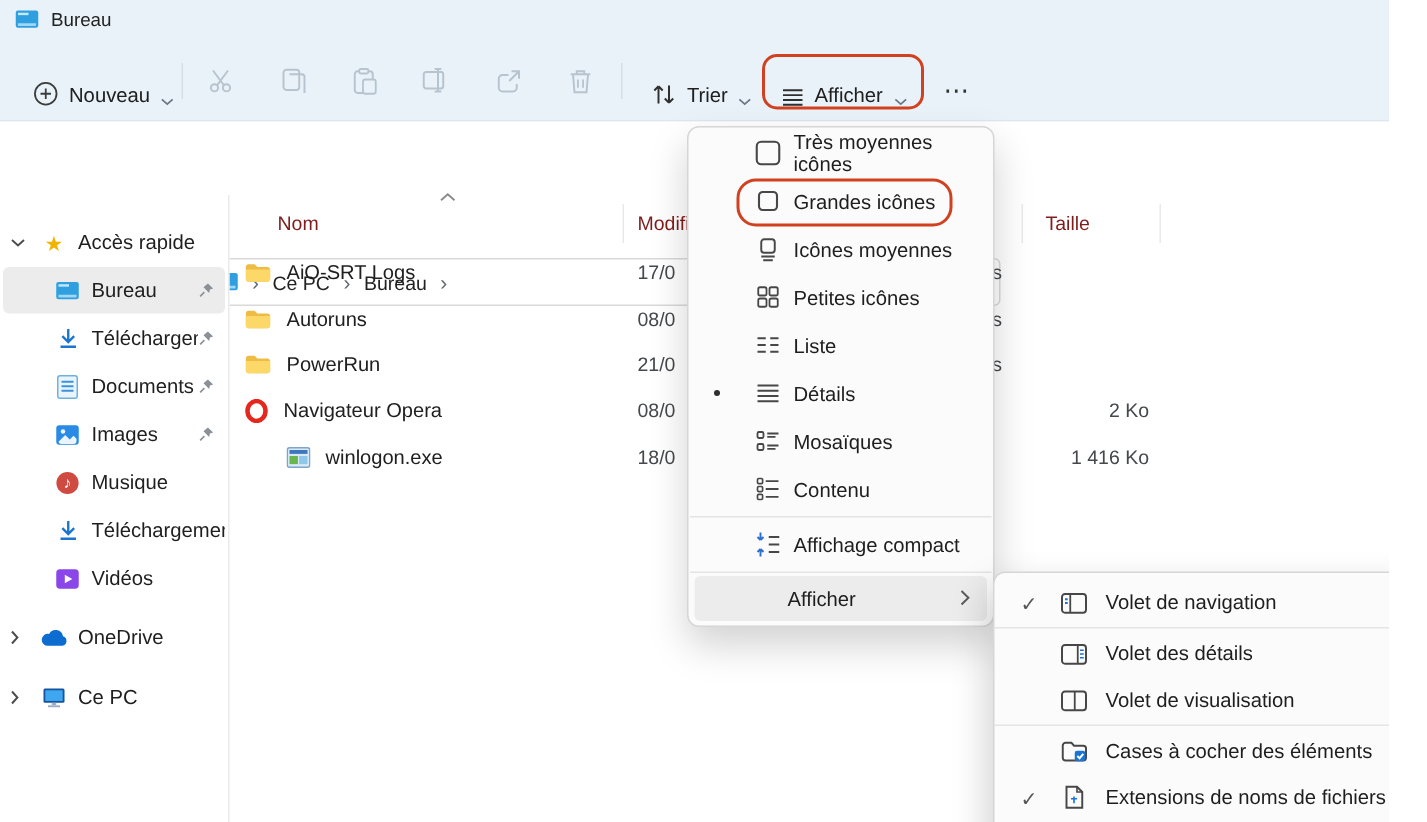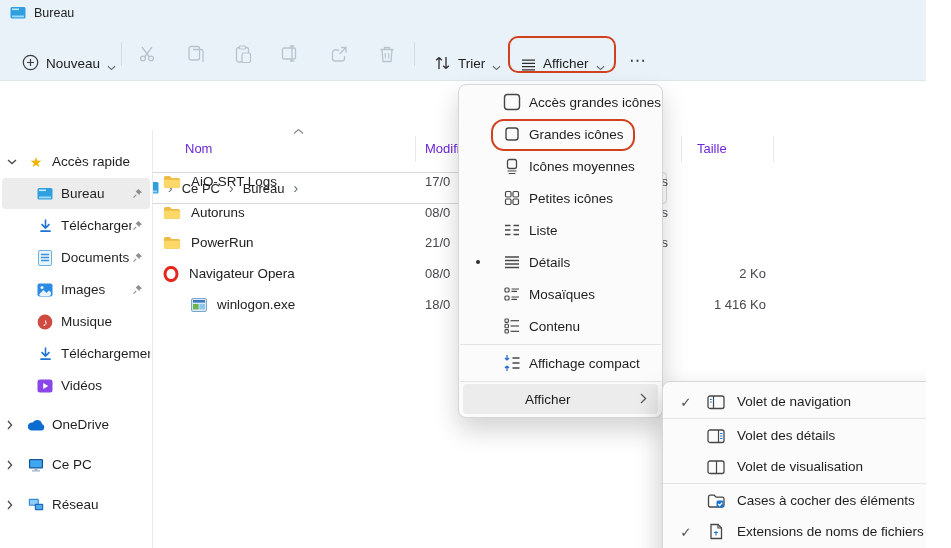--- a/index.html
+++ b/index.html
@@ -28,21 +28,21 @@
   .side-item{position:absolute;left:2px;right:2px;height:31px;border-radius:4px;display:flex;align-items:center;font-size:13.5px;color:#1f1f1f;}
   .side-item.sel{background:#ececec;}
   .s-chev{width:20px;padding-left:5px;display:flex;align-items:center;}
   .s-pad{width:34px;flex:0 0 34px;}
   .s-icon{width:18px;display:flex;justify-content:center;margin-right:7px;flex:0 0 18px;}
   .s-label{white-space:nowrap;overflow:hidden;}
   .s-label.clip{max-width:84px;}
   .s-pin{margin-left:auto;margin-right:7px;display:flex;}
 
   
-  .col-head{position:absolute;font-size:13px;color:#6d28d9;}
+  .col-head{position:absolute;font-size:13px;color:#7f1d1d;}
   .col-line{position:absolute;width:1px;background:#e9e9e9;}
   .file-row{position:absolute;left:163px;height:31px;display:flex;align-items:center;gap:10px;font-size:13.4px;color:#202020;}
   .frag{position:absolute;font-size:13px;color:#45484c;}
   .size-cell{position:absolute;left:666px;width:100px;text-align:right;font-size:13px;color:#45484c;}
 
   
   .menu{position:absolute;left:458px;top:84px;width:203px;background:#fbfbfb;border:1px solid #d6d6d6;border-radius:8px;
         box-shadow:0 12px 26px rgba(0,0,0,.18);padding:1px 0 2px 0;z-index:40;}
   .m-item{height:32px;display:flex;align-items:center;padding-left:44px;gap:8px;font-size:13.5px;color:#1e1e1e;position:relative;}
   .m-ico{width:18px;height:18px;display:flex;align-items:center;justify-content:center;flex:0 0 18px;}
@@ -323,36 +323,20 @@
           <svg width="16" height="14" viewBox="0 0 16 14">
             <rect x="1" y="1" width="14" height="9.5" rx="1" fill="#15539e"></rect>
             <rect x="2.2" y="2.2" width="11.6" height="7.1" fill="#3fa7f0"></rect>
             <rect x="6.5" y="10.5" width="3" height="1.6" fill="#9ab0c8"></rect>
             <rect x="4" y="12.2" width="8" height="1.3" fill="#9ab0c8"></rect>
           </svg>
         </span>
       <span class="s-label">Ce PC</span>
     </div>
 
-    <div class="side-item" style="top:359px;">
-      <span class="s-chev">
-          <svg width="6" height="10" viewBox="0 0 6 10">
-            <polyline points="1,1 4.6,5 1,9" fill="none" stroke="#4c4c4c" stroke-width="1.3"></polyline>
-          </svg>
-        </span>
-      <span class="s-icon">
-          <svg width="16" height="14" viewBox="0 0 16 14">
-            <rect x="0.8" y="0.8" width="10" height="7" rx="1" fill="#2f86d6"></rect>
-            <rect x="1.9" y="1.9" width="7.8" height="4.8" fill="#8ecbf6"></rect>
-            <rect x="6.8" y="5.8" width="8.4" height="6.4" rx="1" fill="#1565b8"></rect>
-            <rect x="7.9" y="6.9" width="6.2" height="4.2" fill="#54a9e8"></rect>
-          </svg>
-        </span>
-      <span class="s-label">Réseau</span>
-    </div>
   </div>
 
   <div class="abs" style="left:293px;top:128px;">
     <svg width="11" height="7" viewBox="0 0 11 7">
         <polyline points="1,5.5 5.5,1.5 10,5.5" fill="none" stroke="#8a8a8a" stroke-width="1.2"></polyline>
       </svg>
   </div>
   <div class="col-head" style="left:185px;top:141px;">Nom</div>
   <div class="col-head" style="left:425px;top:141px;">Modifié le</div>
   <div class="col-head" style="left:697px;top:141px;">Taille</div>
@@ -410,21 +394,21 @@
   <div class="size-cell" style="top:266px;">2 Ko</div>
   <div class="size-cell" style="top:297px;">1 416 Ko</div>
 
   <div class="menu">
     <div class="m-item">
       <span class="m-ico">
           <svg width="18" height="18" viewBox="0 0 18 18">
             <rect x="1.5" y="1.5" width="15" height="15" rx="3" fill="none" stroke="#474747" stroke-width="1.4"></rect>
           </svg>
         </span>
-      <span>Accès grandes icônes</span>
+      <span>Très moyennes icônes</span>
     </div>
     <div class="m-item">
       <span class="m-ico">
           <svg width="18" height="18" viewBox="0 0 18 18">
             <rect x="3" y="3" width="12" height="12" rx="2.5" fill="none" stroke="#474747" stroke-width="1.4"></rect>
           </svg>
         </span>
       <span>Grandes icônes</span>
     </div>
     <div class="m-item">

